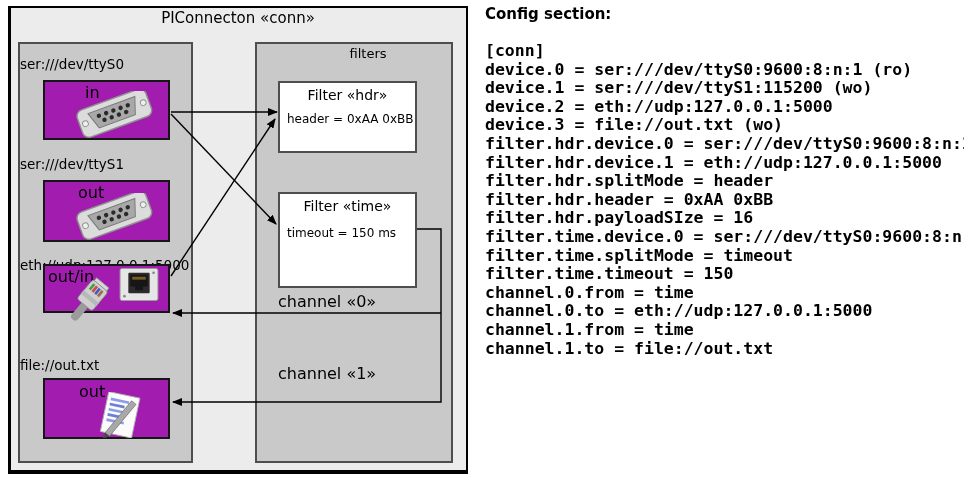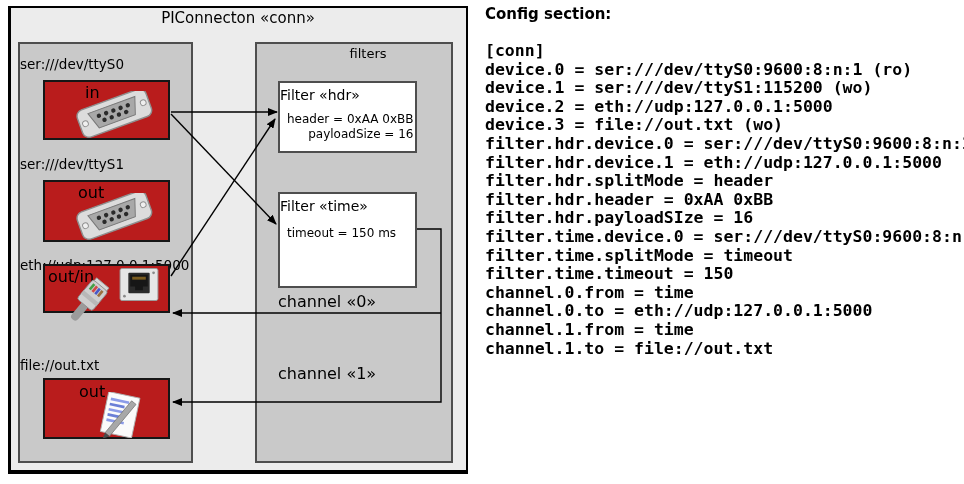--- a/index.html
+++ b/index.html
@@ -29,32 +29,32 @@
     position:absolute; left:255px; top:46px; width:198px;
     text-align:center; font-size:13px;padding-left:28px;
   }
   
   .dev-label {
     position:absolute; left:20px; width:172px; 
     font-size:13.5px; white-space:nowrap;
   }
   .dev-box {
     position:absolute; left:43px; width:127px;
-    background:#b91c1c; border:2px solid #161616;
+    background:#a21caf; border:2px solid #161616;
   }
   .dev-dir { position:absolute; font-size:16px; white-space:nowrap; }
   .dev-icon { position:absolute; }
   
   .filter-box {
     position:absolute; left:278px; width:139px;
     background:#ffffff; border:2px solid #4e4e4e;
   }
   .filter-title {
     position:absolute; top:4px; left:0; width:100%;
-    font-size:14px; white-space:nowrap;
+    text-align:center; font-size:14px; white-space:nowrap;
   }
   .filter-attrs {
     position:absolute; left:7px; font-size:12px; line-height:15px; white-space:nowrap;text-align:right;
   }
   .channel-label {
     position:absolute; left:278px; width:139px; text-align:left;
     font-size:16px; white-space:nowrap;
   }
   
   #arrows { position:absolute; left:0; top:0; width:964px; height:484px; pointer-events:none; }
@@ -154,21 +154,20 @@
       </g>
       <polygon points="14,46 44,10 49,14 19,50" fill="#a8a8a8" stroke="#6e6e6e" stroke-width="0.8"></polygon>
       <polygon points="14,46 19,50 11,53" fill="#4a4a4a"></polygon>
     </svg>
   </div>
 
   <div class="filter-box" style="top:81px;height:72px">
     <div class="filter-title">Filter «hdr»</div>
     <div class="filter-attrs" style="top:29px">
       <div>header = 0xAA 0xBB</div>
-      <div>payloadSize = 16</div>
     </div>
   </div>
 
   <div class="filter-box" style="top:192px;height:96px">
     <div class="filter-title">Filter «time»</div>
     <div class="filter-attrs" style="top:32px">
       <div>timeout = 150 ms</div>
     </div>
   </div>
 

